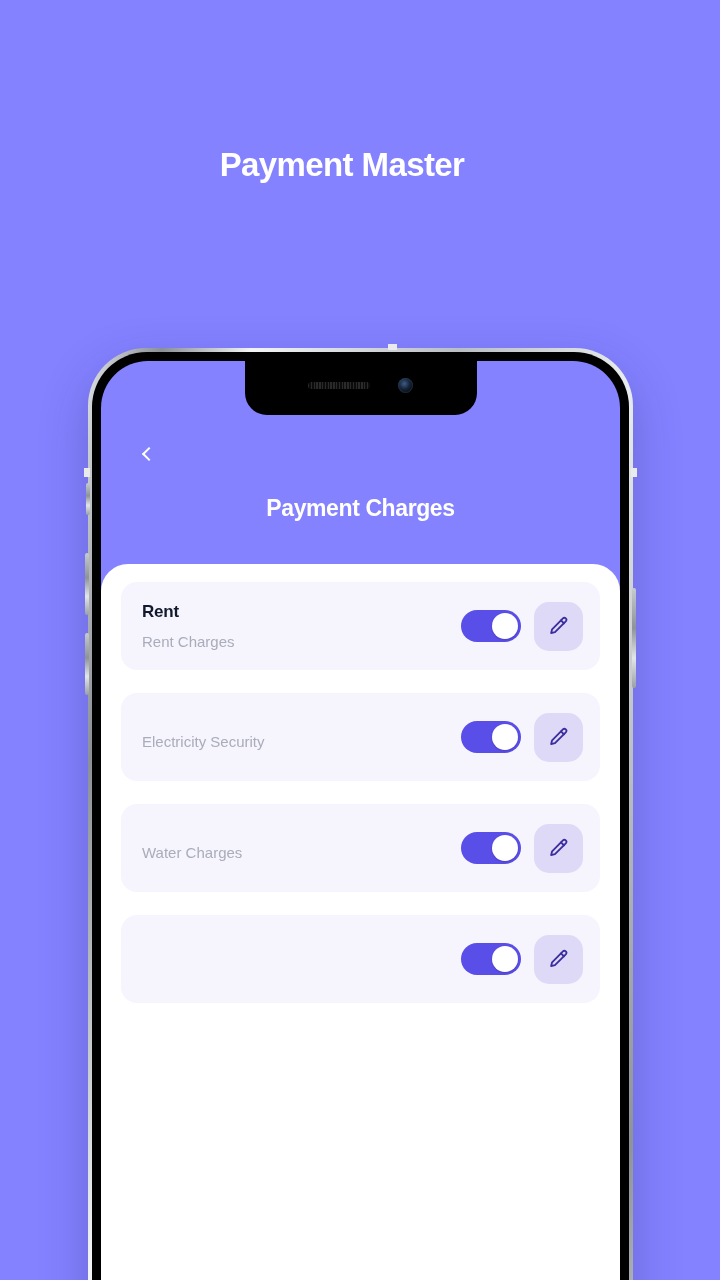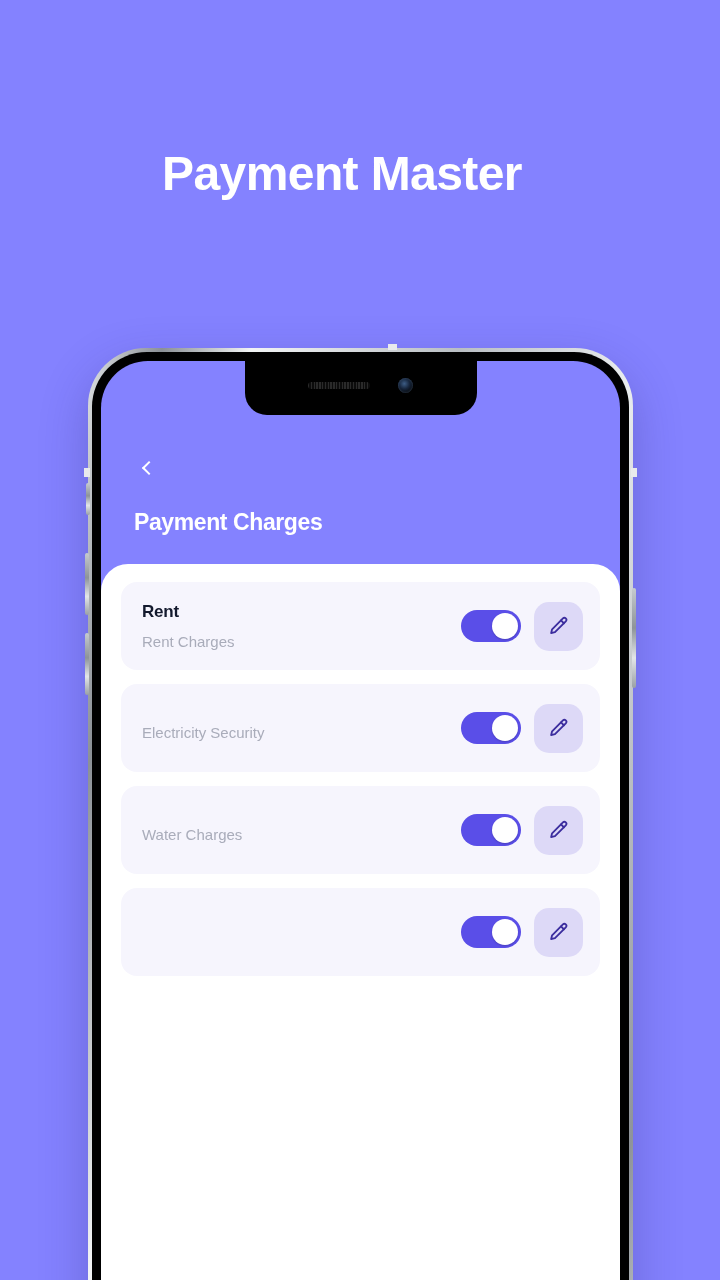--- a/index.html
+++ b/index.html
@@ -9,21 +9,21 @@
     font-family:"Liberation Sans", sans-serif;
   }
   body { background:#8482ff; position:relative; }
 
   
   .headline {
     position:absolute;
     top:146px; left:0; width:684px;
     text-align:center;
     color:#ffffff;
-    font-size:48px;
+    font-size:33px;
     font-weight:bold;
     letter-spacing:-0.6px;
   }
 
   
   .device {
     position:absolute;
     left:88px; top:348px;
     width:545px; height:1120px;
     border-radius:58px;
@@ -123,23 +123,24 @@
   }
   .batt::after{
     content:""; position:absolute; right:-4px; top:4px;
     width:2px; height:5px; background:#10142b; border-radius:0 1px 1px 0;
   }
   .batt span{ display:block; height:100%; width:100%; background:#10142b; border-radius:1.5px;}
 
   
   .app-header {
     position:absolute;
-    top:54px; left:0; right:0;
+    top:40px; left:0; right:0;
     padding:40px 33px 0 33px;
     z-index:4;
+    text-align:center;
   }
   .back-btn {
     width:26px; height:26px;
     display:flex; align-items:center; justify-content:center;
     cursor:pointer;
   }
   .chev {
     width:10px; height:10px;
     border-left:2.4px solid #fff;
     border-bottom:2.4px solid #fff;
@@ -159,21 +160,21 @@
     position:absolute;
     left:0; right:0;
     top:203px;
     bottom:0;
     background:#ffffff;
     border-top-left-radius:27px;
     border-top-right-radius:27px;
     padding:18px 20px 0 20px;
     z-index:3;
   }
-  .rows { display:flex; flex-direction:column; gap:14px; }
+  .rows { display:flex; flex-direction:column; gap:23px; }
 
   .row {
     background:#f6f5fd;
     border-radius:16px;
     height:88px;
     display:flex;
     align-items:center;
     padding:0 17px 0 21px;
   }
   .row-text { flex:1; min-width:0; }

